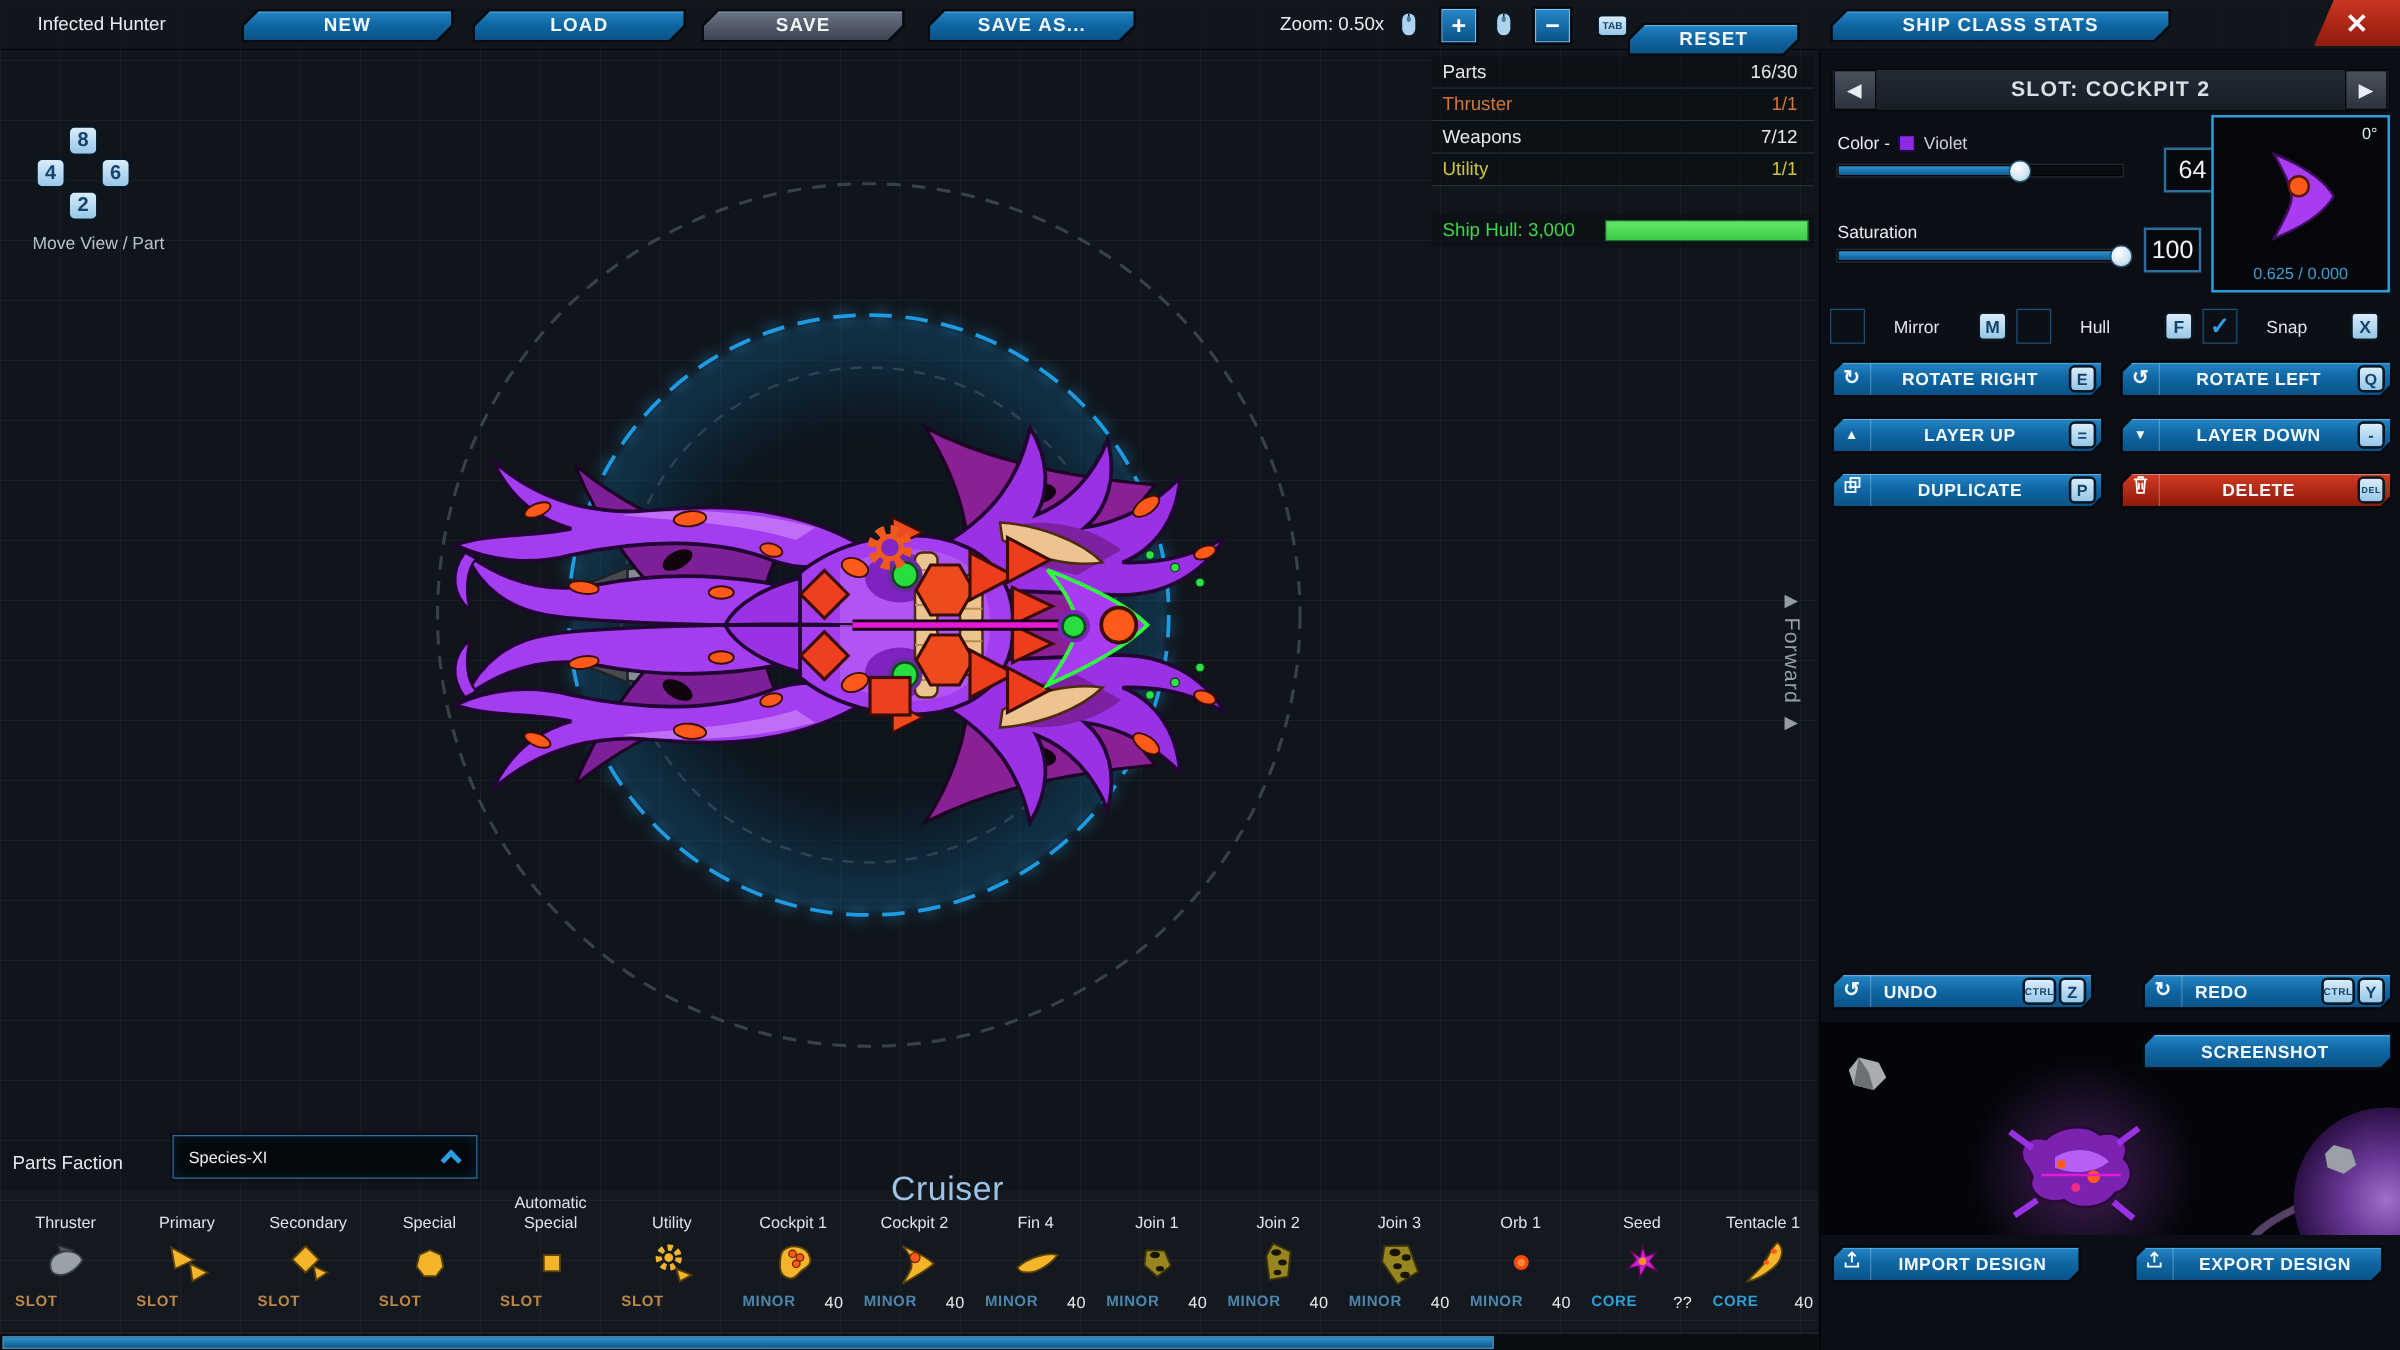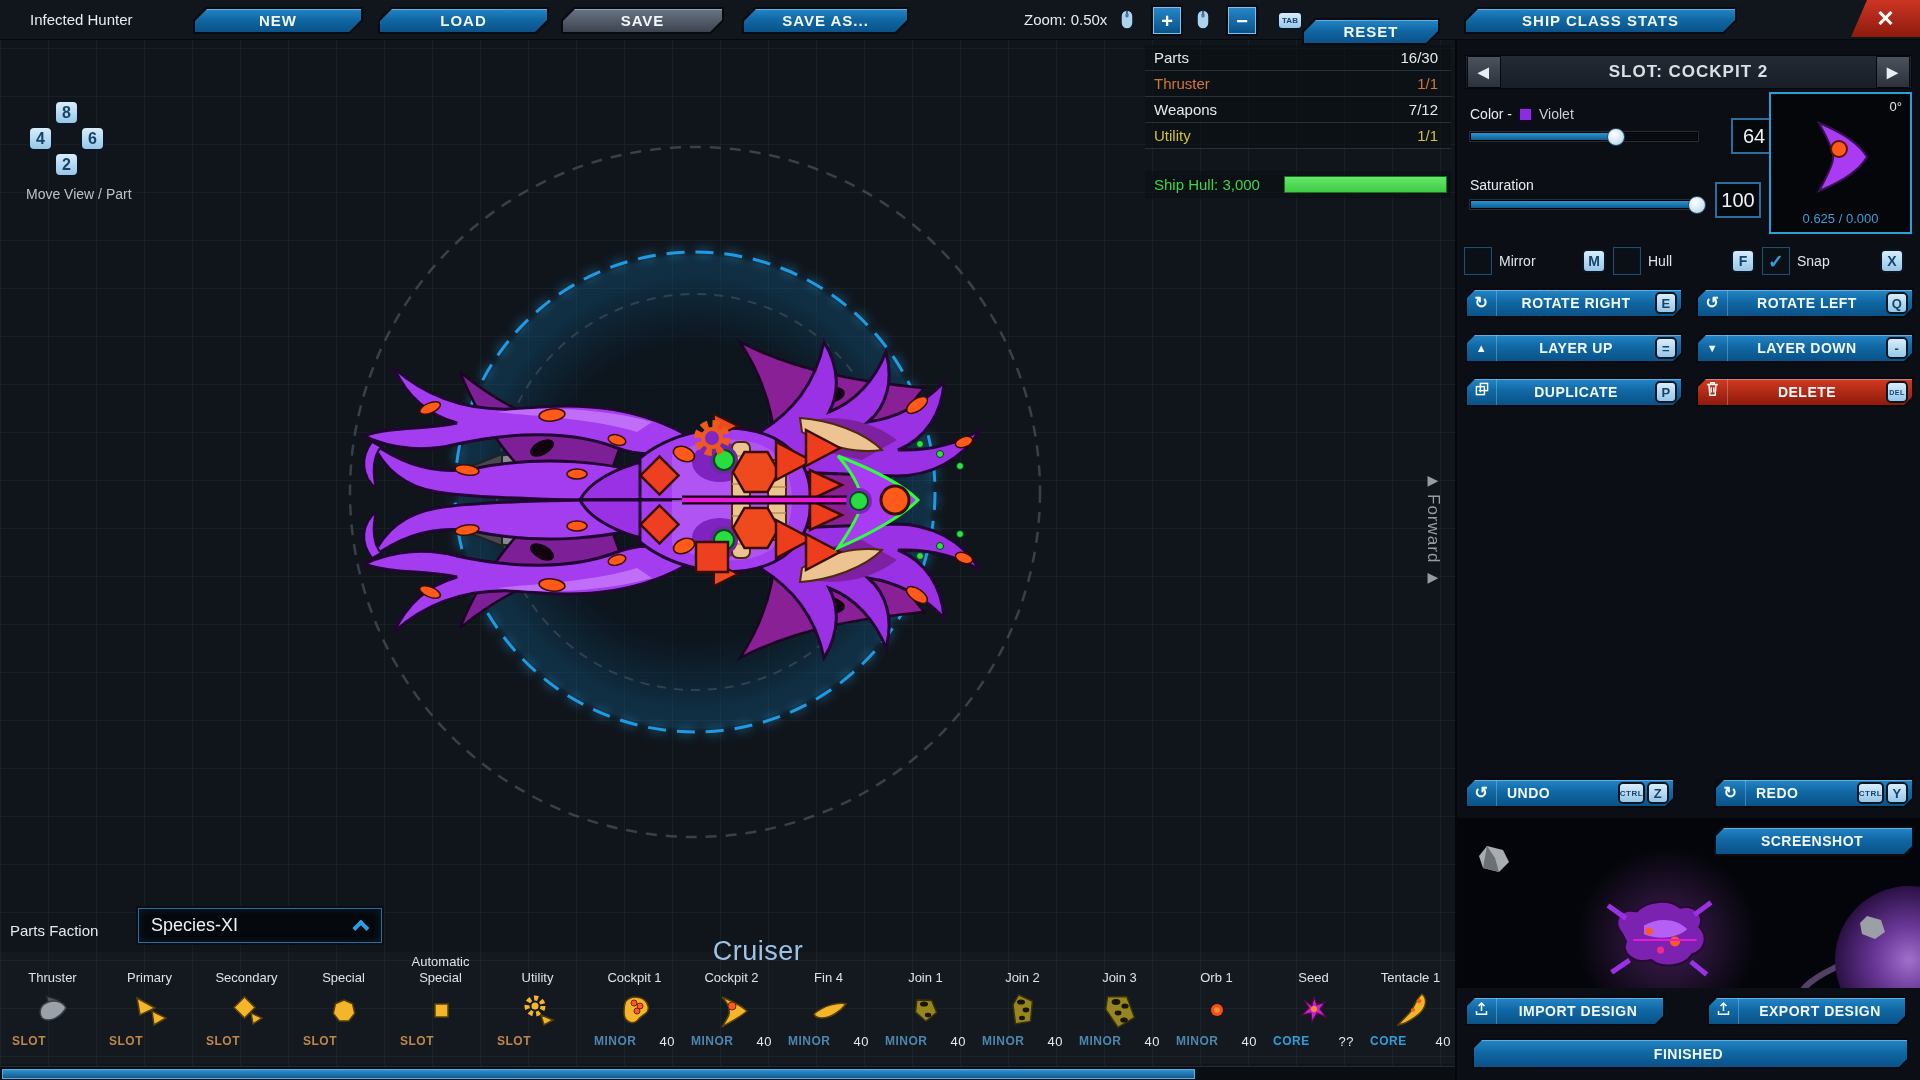--- a/index.html
+++ b/index.html
@@ -61,41 +61,41 @@
   .slider .fill{height:100%;background:linear-gradient(180deg,#2f93cf,#0e5c92);}
   .slider .handle{position:absolute;top:50%;width:18px;height:18px;border-radius:50%;transform:translate(-50%,-50%);
     background:radial-gradient(circle at 38% 32%,#ffffff,#cfe4f2 60%,#9dc4de);border:1px solid #24506e;}
   .valbox{position:absolute;width:46px;height:36px;background:#05080d;border:2px solid #2e6e9e;display:flex;align-items:center;justify-content:center;
     font-size:20px;color:#f0f4f7;}
   #preview{position:absolute;left:312px;top:52px;width:143px;height:142px;background:#04060a;border:2px solid #2e9fd6;}
   #preview .angle{position:absolute;right:8px;top:5px;font-size:13px;color:#e8ecef;}
   #preview .coords{position:absolute;bottom:6px;width:100%;text-align:center;font-size:13px;color:#3d9fd6;}
   #preview svg{position:absolute;left:50%;top:46%;transform:translate(-50%,-50%);}
   #toggles{position:absolute;left:8px;right:8px;top:206px;height:30px;display:flex;}
-  .tgl{flex:1;display:flex;align-items:center;gap:8px;}
+  .tgl{flex:1;display:flex;align-items:center;gap:24px;}
   .tgl .cb{width:26px;height:26px;background:#0a1016;border:1px solid #0a141c;outline:1px solid #1d4f75;display:flex;align-items:center;justify-content:center;
     color:#2d9fe0;font-size:19px;font-weight:bold;}
   .tgl .lbl{font-size:14px;color:#dfe5ea;flex:1;}
   .tgl .keycap{width:24px;height:24px;font-size:14px;margin-right:8px;}
   .abtn{height:30px;}
   .abtn .in{justify-content:flex-start;gap:0;padding:0 4px 0 0;}
   .abtn .ic{width:30px;text-align:center;font-size:16px;border-right:1px solid rgba(200,230,250,.3);line-height:26px;height:26px;flex:none;}
   .abtn .albl{flex:1;text-align:center;font-size:14px;}
   .abtn .keycap{width:22px;height:22px;font-size:13px;flex:none;}
   .abtn .keycap.tiny{font-size:7px;}
   .abtn .keycap.wide{width:27px;font-size:8px;margin-right:2px;}
   #screenshot-scene{position:absolute;left:0;top:778px;width:465px;height:170px;background:#04050a;overflow:hidden;}
   #finished-btn{position:absolute;left:15px;top:998px;width:437px;height:31px;}
   #finished-btn .in{font-size:16px;}
   
   #faction-row{position:absolute;left:0;top:900px;}
   #faction-label{position:absolute;left:10px;top:22px;font-size:15px;color:#e6e9ec;white-space:nowrap;}
   #faction-dd{position:absolute;left:138px;top:8px;width:244px;height:35px;background:#05080c;border:1px solid #2e6e9e;
     box-shadow:0 0 0 2px #0a0f15,inset 0 0 10px rgba(25,120,190,.2);display:flex;align-items:center;padding:0 12px;}
-  #faction-dd .val{font-size:18px;color:#eef2f5;flex:1;}
+  #faction-dd .val{font-size:13px;color:#eef2f5;flex:1;}
   #faction-dd .chev{width:12px;height:12px;border-left:4px solid #2d9fe0;border-top:4px solid #2d9fe0;transform:rotate(45deg) translateY(3px);}
   #tray{position:absolute;left:0;top:952px;width:1455px;height:112px;background:rgba(255,255,255,.02);display:flex;overflow:hidden;padding-left:4px;}
   .pcol{width:97px;flex:none;display:flex;flex-direction:column;align-items:center;}
   .pcol .pname{height:36px;display:flex;align-items:flex-end;justify-content:center;text-align:center;font-size:13px;color:#dfe3e6;line-height:1.25;padding-bottom:2px;}
   .pcol .picon{height:46px;display:flex;align-items:center;justify-content:center;}
   .pcol .pslot{width:100%;display:flex;justify-content:space-between;padding:0 8px;font-size:12px;font-weight:bold;letter-spacing:.5px;}
   .pslot .t-SLOT{color:#bd8747}.pslot .t-MINOR{color:#4d86ad}.pslot .t-CORE{color:#2e9fd6}
   .pslot .v{color:#e8e8e8;font-weight:normal;font-size:13px;}
   #tray-scroll{position:absolute;left:0;top:1066px;width:1455px;height:14px;background:#0a0e13;border-top:1px solid #232b35;}
   #tray-thumb{position:absolute;left:2px;top:2px;height:10px;background:linear-gradient(180deg,#2f93cf,#11598c);border:1px solid #56abdc;}
@@ -447,25 +447,20 @@
     </div>
     <div class="cbtn sm abtn" style="left:250px;top:956px;width:200px">
       <div class="in">
           <span class="ic">
         <svg width="15" height="15" viewBox="0 0 18 18">
               <path d="M3,12 v4 h12 v-4 M9,12 V3 M5.5,6 L9,2.5 L12.5,6" stroke="#fff" stroke-width="1.8" fill="none"></path>
             </svg></span>
       <span class="albl">EXPORT DESIGN</span>
         </div>
     </div>
-    <div class="cbtn sm abtn" id="finished-btn">
-      <div class="in">
-          <span class="albl">FINISHED</span>
-        </div>
-    </div>
   </div>
 
   <div id="faction-row">
     <span id="faction-label">Parts Faction</span>
     <div id="faction-dd">
       <span class="val">Species-XI</span>
       <span class="chev"></span>
     </div>
   </div>
   <div id="tray">

